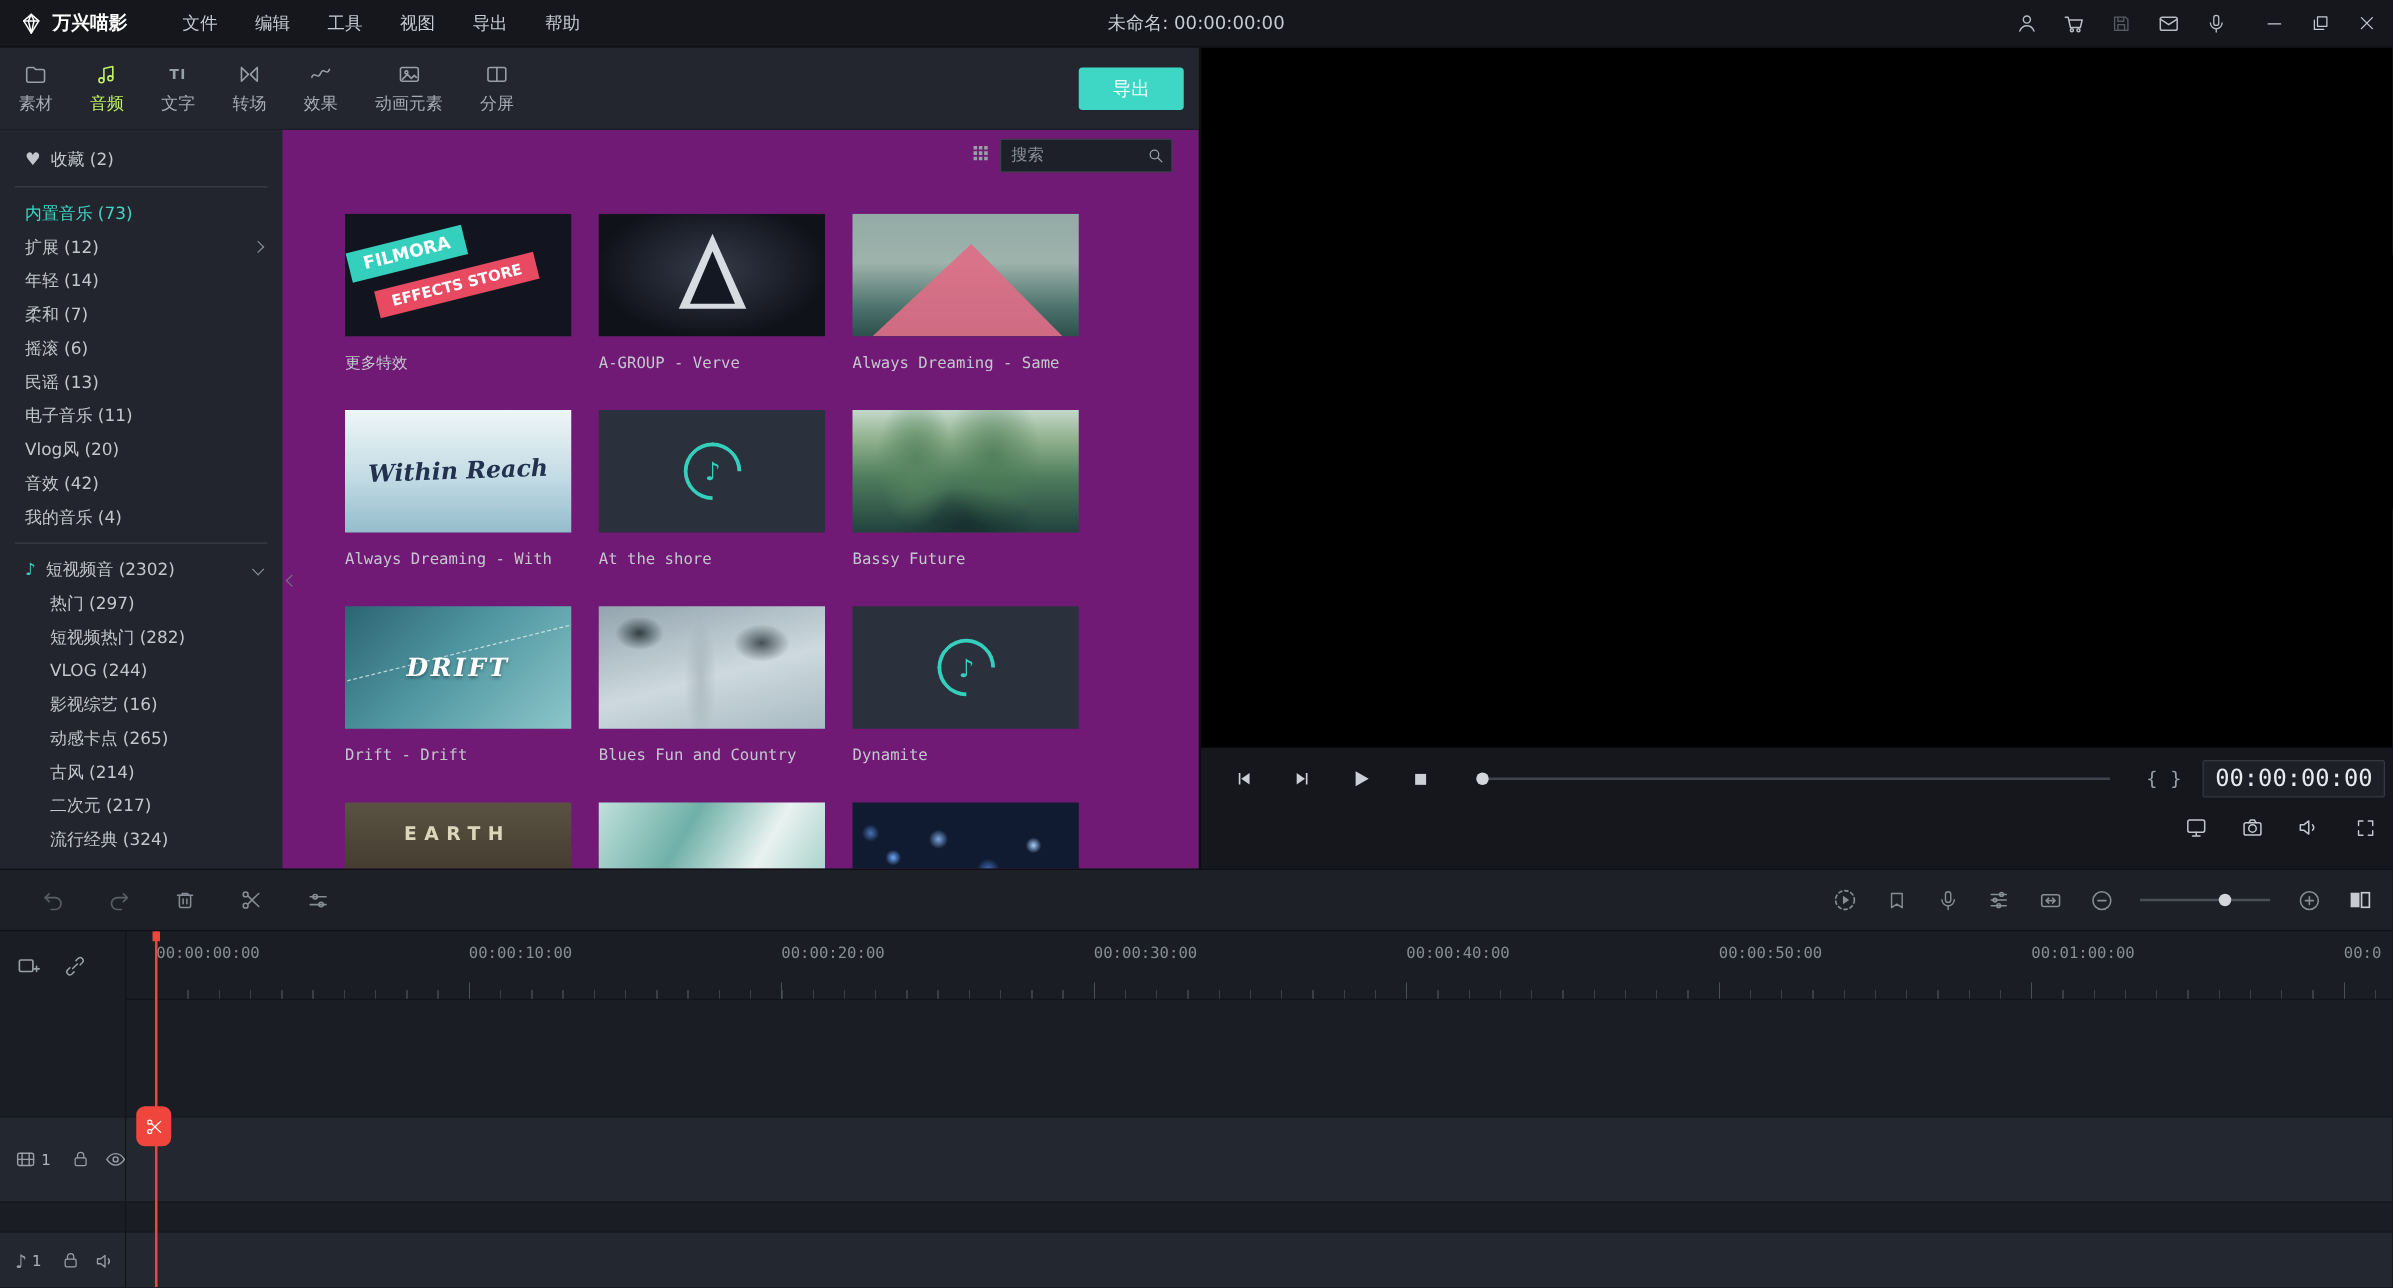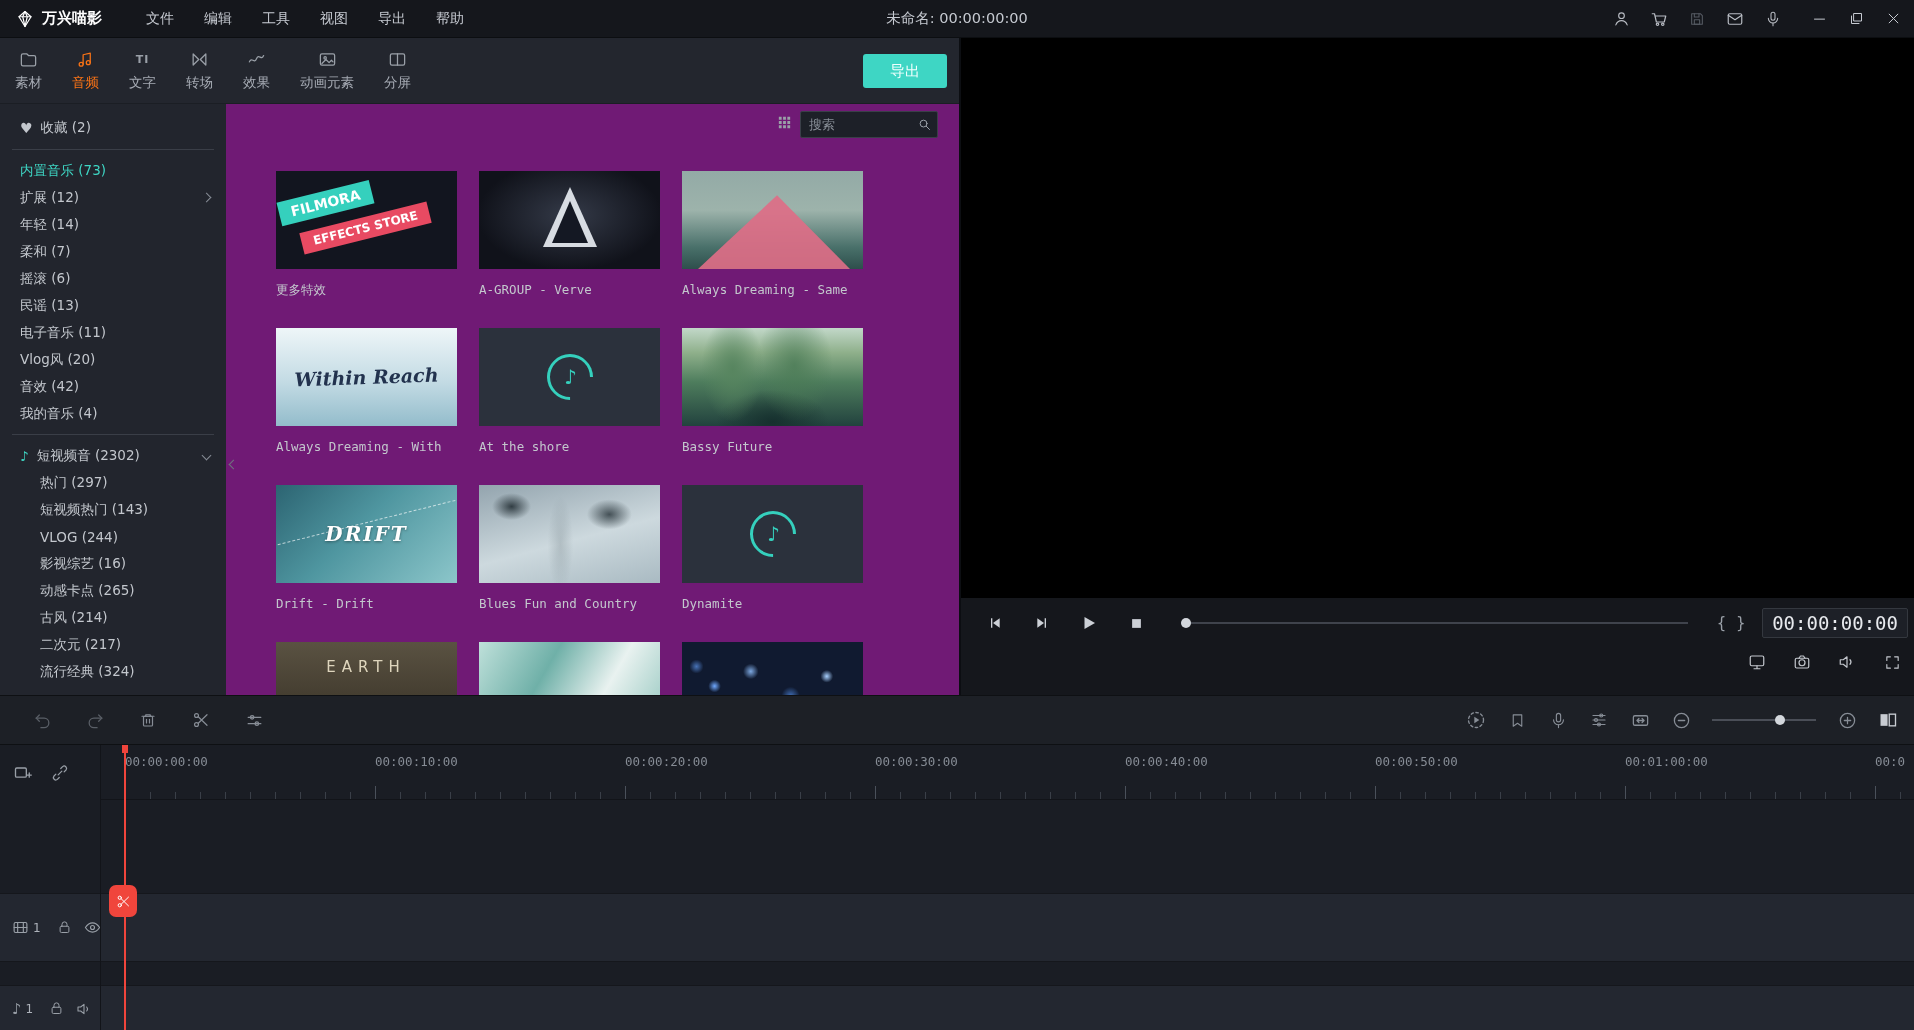--- a/index.html
+++ b/index.html
@@ -17,21 +17,21 @@
   .tb-icons{margin-left:auto;display:flex;gap:16px;align-items:center;color:#b8bcc3}
   .tbico{width:22px;height:22px;display:flex;align-items:center;justify-content:center;cursor:pointer}
   .dim{color:#565b63}
   .win-controls{display:flex;gap:15px;margin-left:24px;align-items:center;color:#c6cad1}
 
   
   .left-panel{position:absolute;left:0;top:38px;width:961px;height:657px;background:#262932;border-right:2px solid #0c0e12;display:flex;flex-direction:column}
   .tabsrow{position:relative;flex:0 0 66px;height:66px;background:#23262e;display:flex;align-items:center;border-bottom:1px solid #1b1e24}
   .tab{display:flex;flex-direction:column;align-items:center;gap:5px;padding:0 15px;color:#a6abb4;font-size:13.5px;cursor:pointer}
   .tab .ticon{height:20px;color:#9aa0a8}
-  .tab.active,.tab.active .ticon{color:#f97316}
+  .tab.active,.tab.active .ticon{color:#bef264}
   .ti-text{font-weight:bold;font-size:11px;letter-spacing:1px}
   .export-btn{position:absolute;right:12px;top:16px;width:84px;height:34px;background:#3ed6c4;color:#effffd;border:none;border-radius:3px;font-size:15px;font-family:inherit;cursor:pointer}
   .panel-body{flex:1;display:flex;position:relative;overflow:hidden}
 
   .sidebar{flex:0 0 226px;width:226px;background:#22252d;padding-top:10px;font-size:13.5px;color:#c3c7cd;position:relative}
   .fav-row{height:28px;display:flex;align-items:center;gap:8px;padding-left:20px;cursor:pointer}
   .heart{font-size:14px}
   .sb-divider{height:1px;background:#3a3e47;margin:7px 12px}
   .sb-item{height:27px;display:flex;align-items:center;padding-left:20px;position:relative;cursor:pointer;white-space:nowrap}
   .sb-item.sub{padding-left:40px}
@@ -70,21 +70,21 @@
   .note-ring{width:46px;height:46px;border:3px solid #35d0bd;border-right-color:transparent;border-radius:50%;transform:rotate(45deg);display:flex;align-items:center;justify-content:center}
   .note-ring span{transform:rotate(-45deg);color:#35d0bd;font-size:20px}
   .t-cliffs{background:linear-gradient(180deg,#c2d8c9 0%,#8fb08b 25%,#4e7d5d 55%,#22423e 100%)}
   .t-cliffs::before{content:"";position:absolute;inset:0;background:radial-gradient(45px 75px at 28% 42%,#57855f 0%,transparent 70%),radial-gradient(55px 80px at 62% 38%,rgba(74,122,85,.8) 0%,transparent 70%),radial-gradient(70px 40px at 50% 96%,#16302e 0%,transparent 80%)}
   .t-palms{background:linear-gradient(165deg,#93a4ae 0%,#cdd9de 55%,#a9bac2 100%)}
   .t-palms::before{content:"";position:absolute;inset:0;background:radial-gradient(26px 18px at 18% 22%,#323e44 0%,transparent 75%),radial-gradient(30px 20px at 72% 30%,rgba(50,62,68,.87) 0%,transparent 75%),radial-gradient(16px 60px at 45% 60%,rgba(68,82,88,.2) 0%,transparent 80%)}
   .t-drift{background:linear-gradient(135deg,#2c6472 0%,#4f96a0 45%,#8cc6ca 100%)}
   .t-drift::before{content:"";position:absolute;left:-20%;top:38%;width:140%;border-top:1.5px dashed rgba(255,255,255,.65);transform:rotate(-14deg)}
   .art-drift{position:absolute;inset:0;display:flex;align-items:center;justify-content:center;font-family:"DejaVu Serif","Liberation Serif",serif;font-style:italic;font-weight:bold;font-size:20px;letter-spacing:2px;color:#fff;text-shadow:0 1px 3px rgba(0,0,0,.4)}
   .t-earth{background:linear-gradient(180deg,#5a5242 0%,#332d22 100%)}
-  .art-earth{position:absolute;top:16px;left:0;right:1px;text-align:center;font-size:15px;letter-spacing:6px;color:#ded5bd;font-weight:normal}
+  .art-earth{position:absolute;top:16px;left:0;right:1px;text-align:center;font-size:15px;letter-spacing:6px;color:#ded5bd;font-weight:bold}
   .t-abstract{background:linear-gradient(120deg,#bfe0da 0%,#6fb0a8 35%,#e9f2f0 65%,#8fc4bc 100%)}
   .t-bokeh{background:#101a30}
   .t-bokeh::before{content:"";position:absolute;inset:0;background:radial-gradient(9px 9px at 18% 45%,#6fa8ff 0%,transparent 70%),radial-gradient(11px 11px at 38% 30%,rgba(143,192,255,.85) 0%,transparent 70%),radial-gradient(13px 13px at 60% 55%,rgba(79,136,224,.75) 0%,transparent 70%),radial-gradient(9px 9px at 80% 35%,#a8d0ff 0%,transparent 70%),radial-gradient(15px 15px at 88% 70%,rgba(58,106,192,.7) 0%,transparent 70%),radial-gradient(7px 7px at 50% 78%,#9fc8ff 0%,transparent 70%),radial-gradient(10px 10px at 8% 25%,rgba(95,152,240,.7) 0%,transparent 70%)}
 
   
   .preview-panel{position:absolute;left:961px;top:38px;width:953px;height:657px;background:#15171c}
   .video-area{position:absolute;left:0;top:0;width:953px;height:560px;background:#000}
   .transport{position:absolute;left:0;top:560px;width:953px;height:50px;display:flex;align-items:center;padding-left:24px;color:#ccd0d6}
   .pvico{width:20px;height:20px;margin-right:27px;display:flex;align-items:center;justify-content:center;cursor:pointer}
   .seekbar{flex:1;height:2px;background:#3f434c;margin:0 24px 0 8px;position:relative;cursor:pointer}
@@ -308,21 +308,21 @@
       <div class="sb-divider"></div>
       <div class="sb-item">
         <span class="note-accent">♪</span>
         <span>短视频音 (2302)</span>
         <i class="chev chev-down"></i>
       </div>
       <div class="sb-item sub">
           <span>热门 (297)</span>
         </div>
       <div class="sb-item sub">
-          <span>短视频热门 (143)</span>
+          <span>短视频热门 (282)</span>
         </div>
       <div class="sb-item sub">
           <span>VLOG (244)</span>
         </div>
       <div class="sb-item sub">
           <span>影视综艺 (16)</span>
         </div>
       <div class="sb-item sub">
           <span>动感卡点 (265)</span>
         </div>

